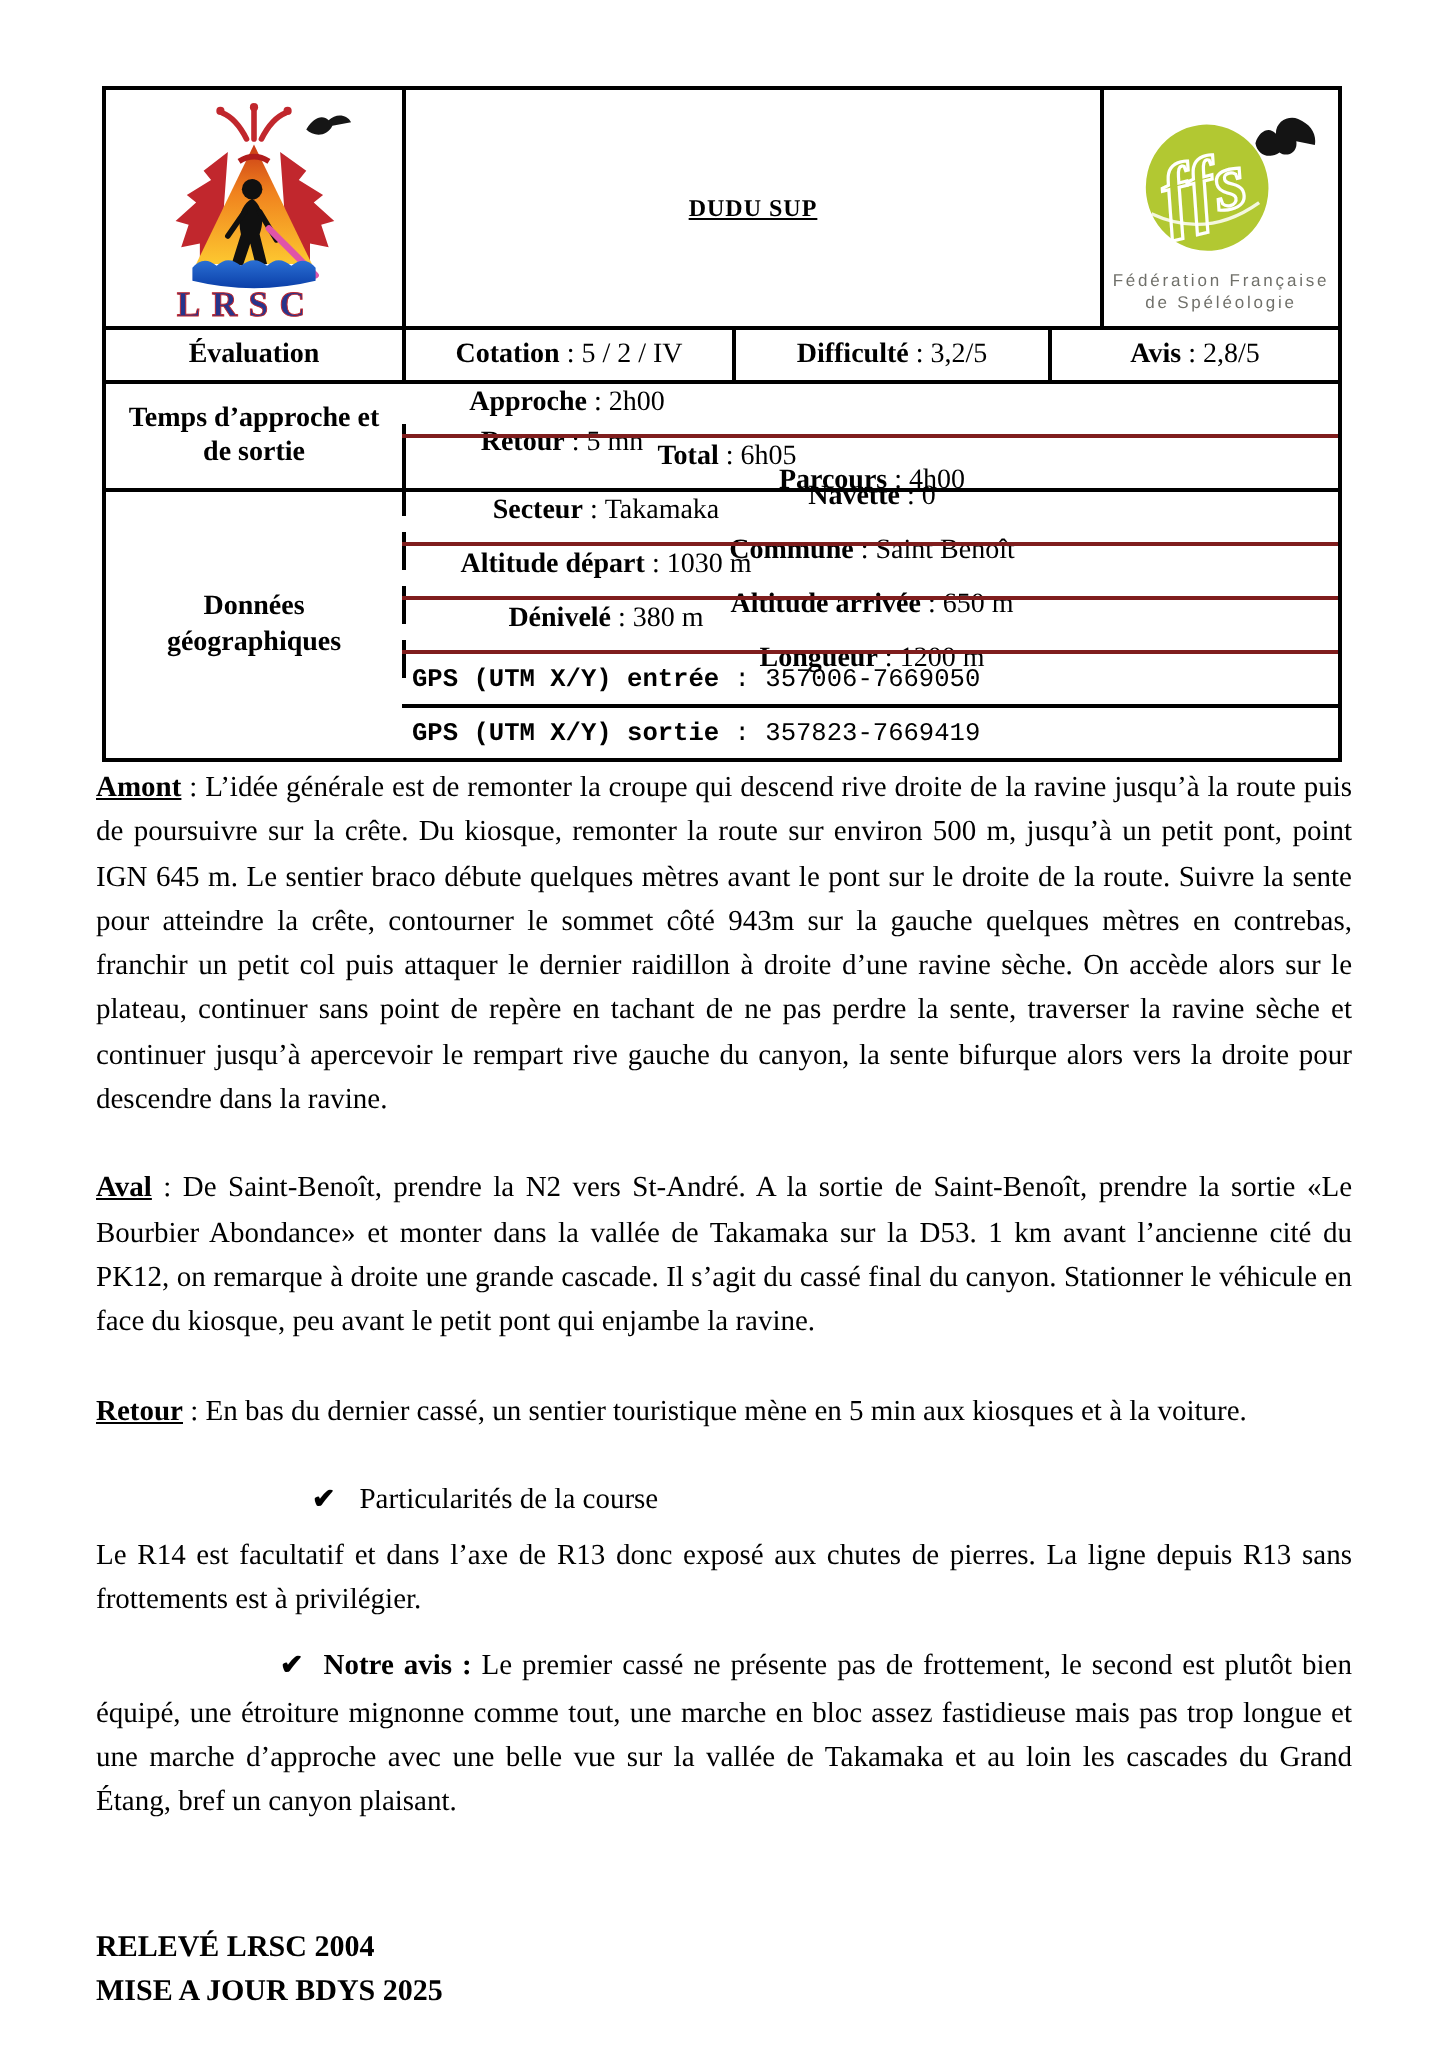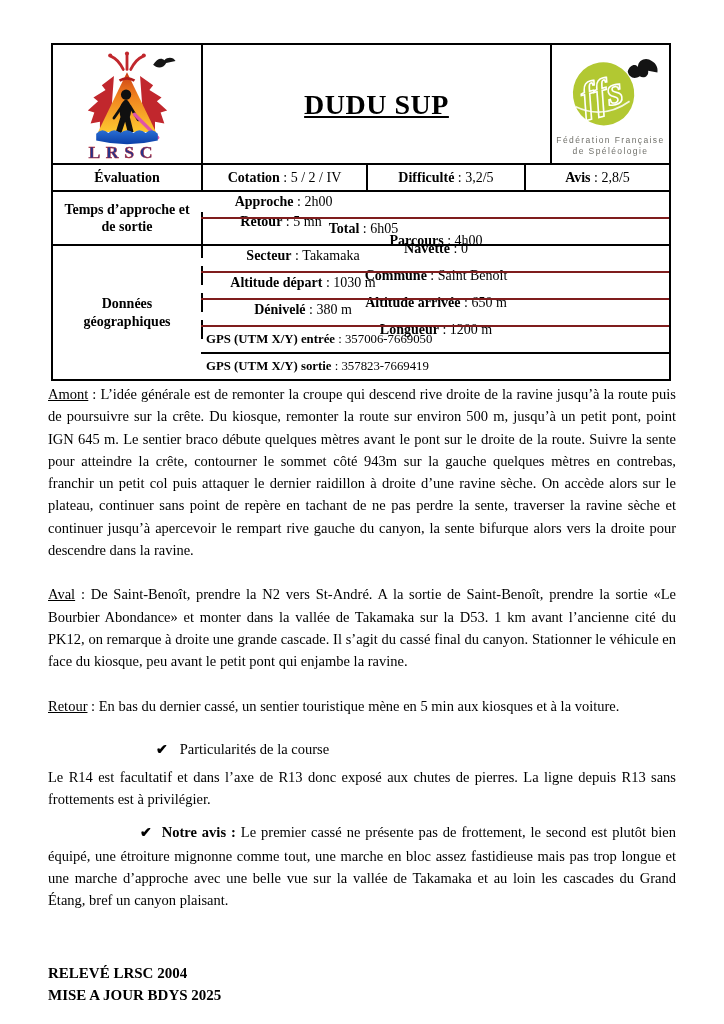--- a/index.html
+++ b/index.html
@@ -20,34 +20,34 @@
   .sep{white-space:pre;}
   .h-header{height:118px;}
   .h-std{height:25px;}
   .h-carte{height:52px;}
   .w-label{width:148px;flex:none;}
   .w-c2{width:165px;flex:none;}
   .w-c3{width:158px;flex:none;}
   .w-total{width:325px;flex:none;}
   .w-sect{width:204px;flex:none;}
   .flex1{flex:1;min-width:0;}
-  .title-cell{font-size:28px;font-weight:bold;}
+  .title-cell{font-size:12px;font-weight:bold;}
   .title-cell .t{text-decoration:underline;letter-spacing:0.5px;}
-  .gps-cell{justify-content:flex-start;text-align:left;font-size:12.8px;padding-left:5px;}
+  .gps-cell{justify-content:flex-start;text-align:left;font-size:12.8px;padding-left:5px;font-family:Liberation Mono, monospace;}
   .logo-cell{flex-direction:column;padding:2px;}
   .ffs-cell{flex-direction:column;justify-content:flex-start;padding-top:6px;}
   .ffs-caption{font-family:"Liberation Sans",sans-serif;font-size:8.5px;letter-spacing:1.4px;
                color:#70706a;line-height:1.35;margin-top:2px;white-space:nowrap;}
 
   
   .check-line{margin:16px 0 0 92px;font-size:15px;}
   .check-line .ttl{font-weight:bold;}
   .check{font-weight:bold;margin-right:12px;font-size:14px;}
   .para{width:628px;text-align:justify;font-size:14.5px;line-height:22.3px;margin:0;}
-  .plabel{font-weight:normal;text-decoration:underline;}
+  .plabel{font-weight:bold;text-decoration:underline;}
   .mt-amont{margin-top:2px;}
   .mt-block{margin-top:22px;}
   .part-line{margin:24px 0 0 108px;font-size:14.5px;}
   .mt-r14{margin-top:8px;}
   .avis{margin-top:11px;text-indent:92px;}
   .avis .check{margin-right:10px;}
   .footer{margin-top:50px;font-weight:bold;font-size:15px;line-height:22px;}
 </style>
 </head>
 <body>

